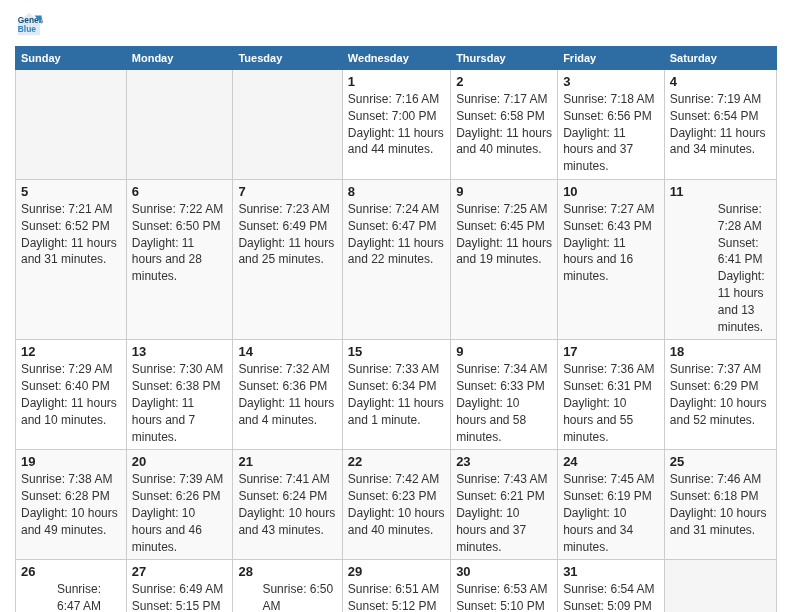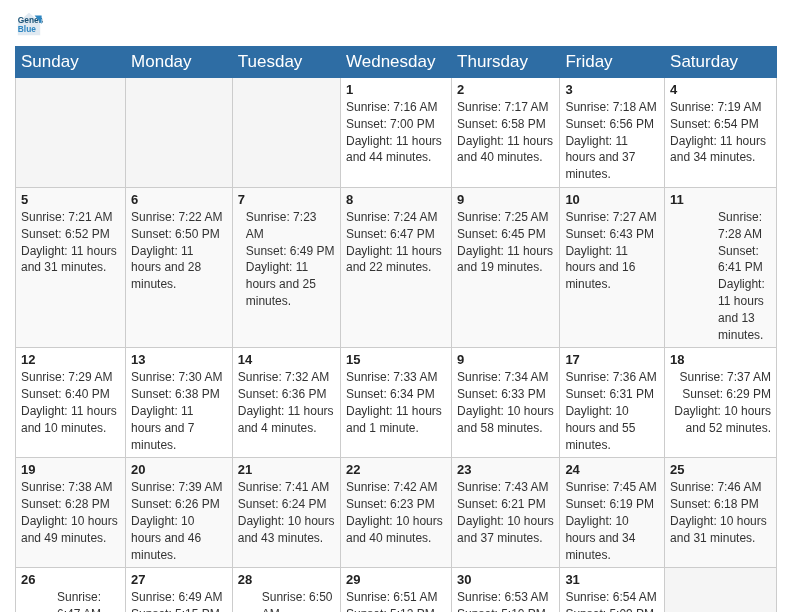--- a/index.html
+++ b/index.html
@@ -45,22 +45,22 @@
     .calendar {
       width: 100%;
       border-collapse: collapse;
       font-size: 10.5px;
     }
     .calendar th {
       background-color: #2e6da4;
       color: #fff;
       text-align: left;
       padding: 5px 5px;
-      font-size: 17px;
-      font-weight: normal;
+      font-size: 11px;
+      font-weight: bold;
       border: 1px solid #2e6da4;
     }
     .calendar td {
       border: 1px solid #ccc;
       vertical-align: top;
       padding: 4px 5px;
       width: 113px;
       height: 88px;
       background: #fff;
     }
@@ -159,21 +159,21 @@
 Daylight: 11 hours and 31 minutes.</div>
           </td>
           <td>
             <div class="day-num">6</div>
             <div class="day-info" style="white-space: pre-line;">Sunrise: 7:22 AM
 Sunset: 6:50 PM
 Daylight: 11 hours and 28 minutes.</div>
           </td>
           <td>
             <div class="day-num">7</div>
-            <div class="day-info" style="white-space: pre-line; margin-left: 8px;">Sunrise: 7:23 AM
+            <div class="day-info" style="white-space: pre-line;">Sunrise: 7:23 AM
 Sunset: 6:49 PM
 Daylight: 11 hours and 25 minutes.</div>
           </td>
           <td>
             <div class="day-num">8</div>
             <div class="day-info" style="white-space: pre-line;">Sunrise: 7:24 AM
 Sunset: 6:47 PM
 Daylight: 11 hours and 22 minutes.</div>
           </td>
           <td>
@@ -227,21 +227,21 @@
 Daylight: 10 hours and 58 minutes.</div>
           </td>
           <td>
             <div class="day-num">17</div>
             <div class="day-info" style="white-space: pre-line;">Sunrise: 7:36 AM
 Sunset: 6:31 PM
 Daylight: 10 hours and 55 minutes.</div>
           </td>
           <td>
             <div class="day-num">18</div>
-            <div class="day-info" style="white-space: pre-line; text-align: right;">Sunrise: 7:37 AM
+            <div class="day-info" style="white-space: pre-line;">Sunrise: 7:37 AM
 Sunset: 6:29 PM
 Daylight: 10 hours and 52 minutes.</div>
           </td>
         </tr>
         <tr>
           <td>
             <div class="day-num">19</div>
             <div class="day-info" style="white-space: pre-line;">Sunrise: 7:38 AM
 Sunset: 6:28 PM
 Daylight: 10 hours and 49 minutes.</div>

